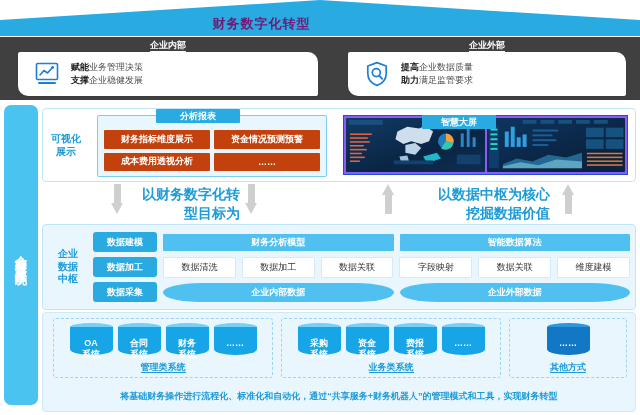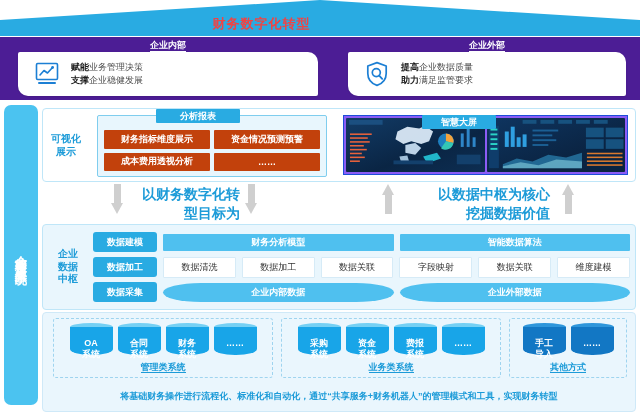--- a/index.html
+++ b/index.html
@@ -12,27 +12,27 @@
   #root{position:relative;width:640px;height:415px;}
 
   
   .roof{
     position:absolute;left:0;top:0;width:640px;height:36px;
     background:#29ABE2;
     clip-path:polygon(0 20px, 320px 0, 640px 20px, 640px 36px, 0 36px);
   }
   .roof-title{
     position:absolute;left:0;top:15px;width:523px;text-align:center;
-    color:#ef4444;font-size:13px;font-weight:bold;letter-spacing:1px;
+    color:#701a75;font-size:13px;font-weight:bold;letter-spacing:1px;
   }
 
   
   .topband{
     position:absolute;left:0;top:37px;width:640px;height:63px;
-    background:#4c1d95;
+    background:#404040;
   }
   .tb-col{position:absolute;top:0;height:63px;}
   .tb-label{
     position:absolute;top:2px;width:100%;text-align:center;
     color:#ffffff;font-size:9px;font-weight:bold;
     padding-bottom:1px;
   }
   .tb-label span{border-bottom:1px solid #ffffff;padding-bottom:1px;}
   .tb-card{
     position:absolute;top:15px;left:0;right:0;height:44px;
@@ -423,26 +423,20 @@
           </div>
       </div>
       <div class="grp-name"><span>业务类系统</span></div>
     </div>
 
     <div class="grp" style="left:466px;width:116px;">
       <div class="cyls">
         <div class="cyl dark">
             <div class="top"></div>
             <div class="body"></div>
-            <div class="txt">手工
-导入</div>
-          </div>
-        <div class="cyl dark">
-            <div class="top"></div>
-            <div class="body"></div>
             <div class="txt">……</div>
           </div>
       </div>
       <div class="grp-name"><span>其他方式</span></div>
     </div>
 
     <div class="base-caption">将基础财务操作进行流程化、标准化和自动化，通过“共享服务+财务机器人”的管理模式和工具，实现财务转型</div>
   </div>
 
 </div>

